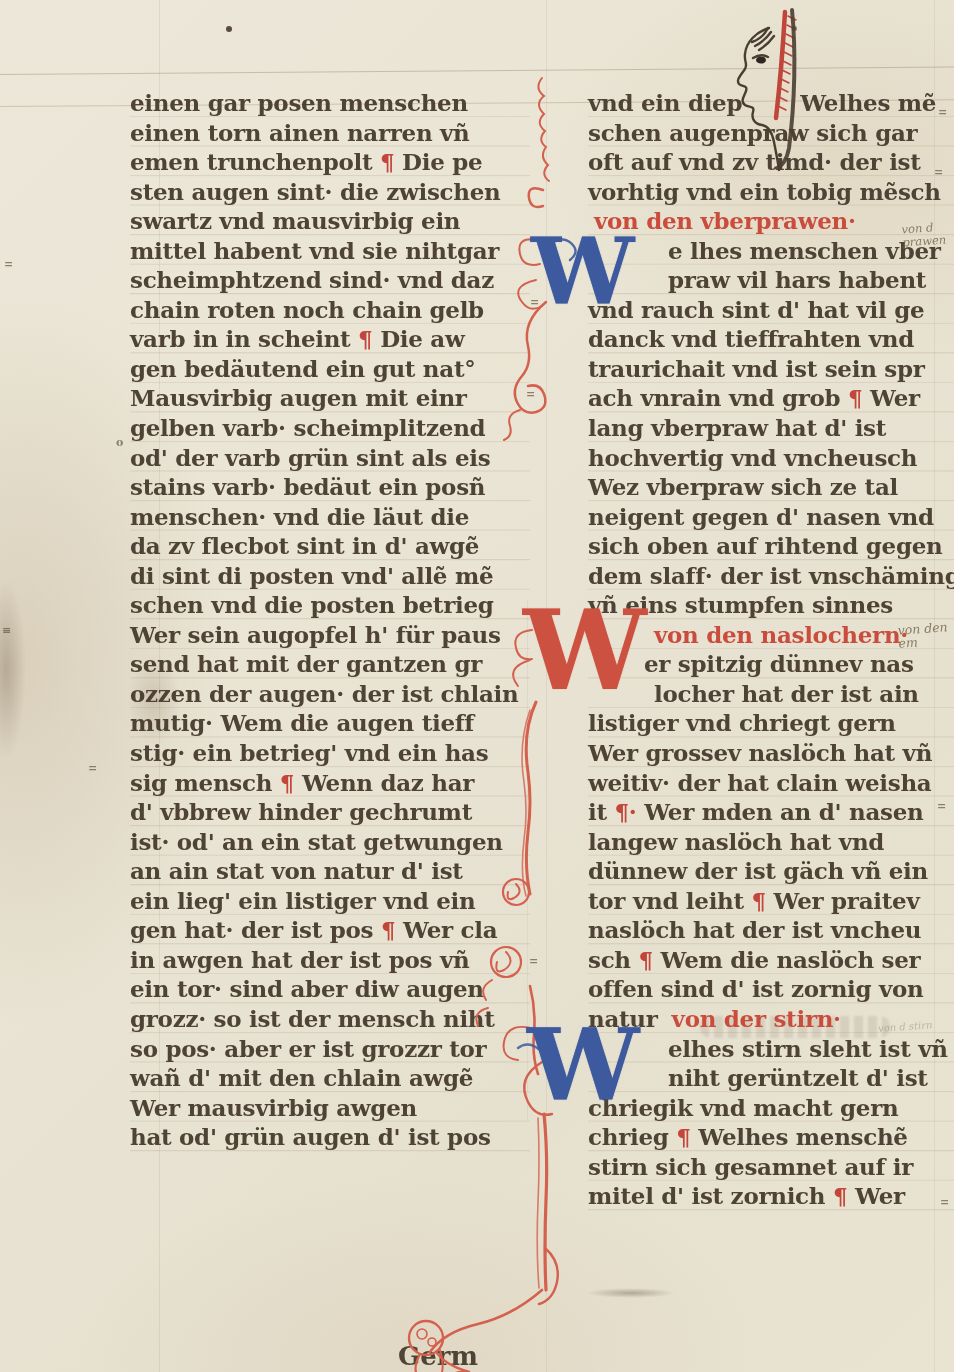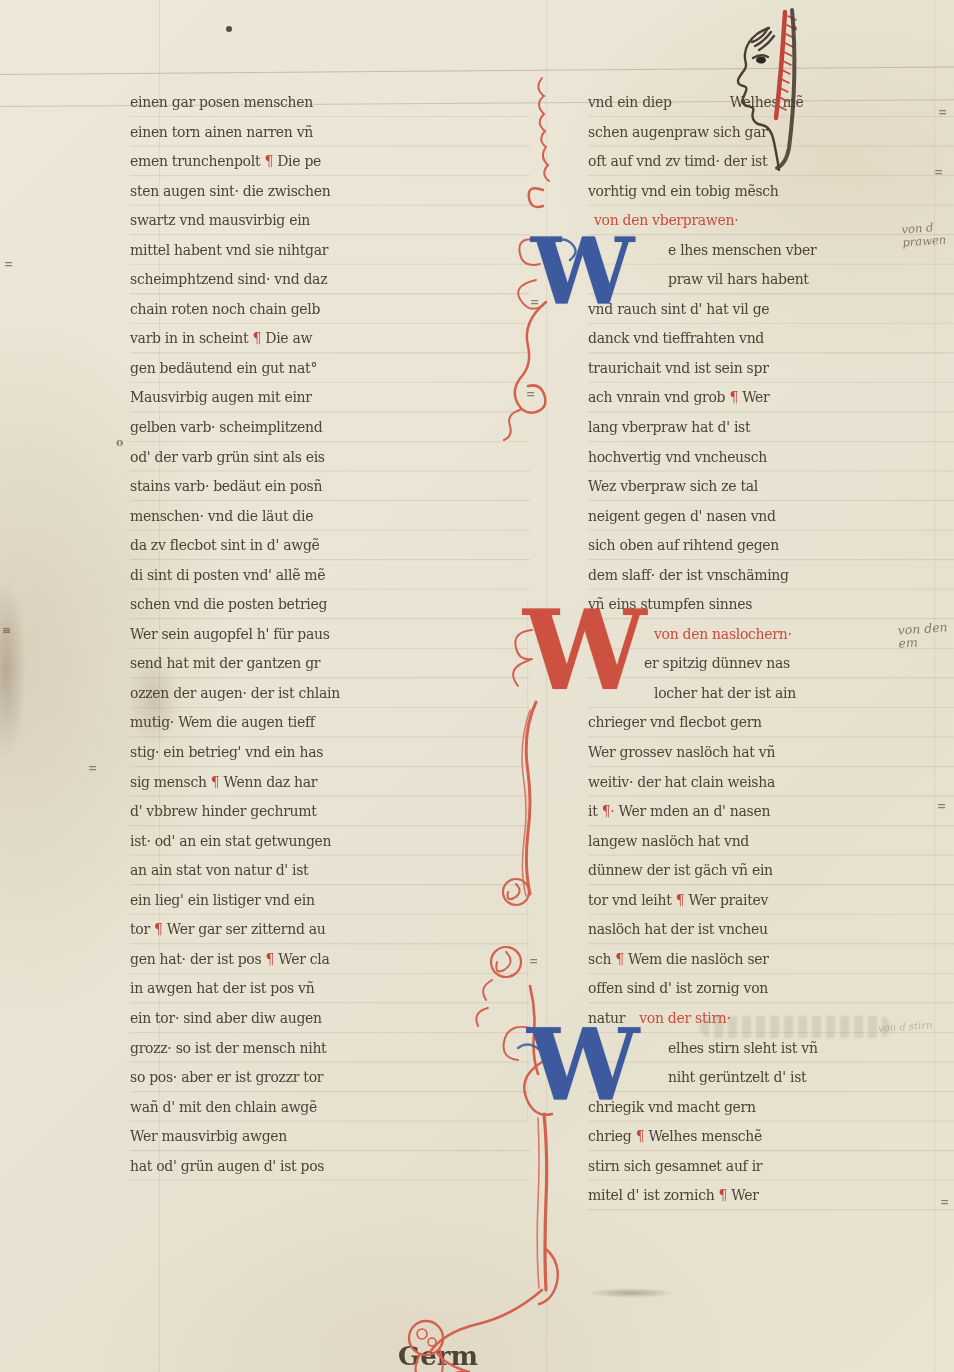--- a/index.html
+++ b/index.html
@@ -10,21 +10,21 @@
       radial-gradient(ellipse 300px 520px at 2% 48%, rgba(176,152,120,.28), rgba(0,0,0,0) 70%),
       radial-gradient(ellipse 500px 260px at 45% 99%, rgba(210,196,168,.30), rgba(0,0,0,0) 70%),
       linear-gradient(135deg,#ece7d8 0%,#e9e4d4 40%,#e6e0cf 70%,#e9e3d2 100%);
     font-family:"DejaVu Serif", serif;
   }
   
   .rule{position:absolute;background:rgba(150,118,86,.38);}
   .rule.v{width:1px;}
   .rule.h{height:1px;}
   .col{
-    position:absolute;font-weight:400;font-size:14px;color:#4f4336;
+    position:absolute;font-weight:700;font-size:23px;color:#4f4336;
     letter-spacing:-.3px;
     background:repeating-linear-gradient(to bottom,
       rgba(155,125,95,0) 0px, rgba(155,125,95,0) 27.6px,
       rgba(155,125,95,.20) 28.2px, rgba(155,125,95,0) 29.55px);
   }
   .line{height:29.55px;line-height:29.2px;white-space:nowrap;}
   .sg{display:inline;}
   .sg.k{color:#4f4336;}
   .sg.r{color:#c4453a;}
   .sg.rub{color:#ca4c3c;}
@@ -139,21 +139,20 @@
       <div class="line"><span class="sg k">Wer sein augopfel h' für paus</span></div>
       <div class="line"><span class="sg k">send hat mit der gantzen gr</span></div>
       <div class="line"><span class="sg k">ozzen der augen· der ist chlain</span></div>
       <div class="line"><span class="sg k">mutig· Wem die augen tieff</span></div>
       <div class="line"><span class="sg k">stig· ein betrieg' vnd ein has</span></div>
       <div class="line"><span class="sg k">sig mensch </span><span class="sg r">¶ </span><span class="sg k">Wenn daz har</span></div>
       <div class="line"><span class="sg k">d' vbbrew hinder gechrumt</span></div>
       <div class="line"><span class="sg k">ist· od' an ein stat getwungen</span></div>
       <div class="line"><span class="sg k">an ain stat von natur d' ist</span></div>
       <div class="line"><span class="sg k">ein lieg' ein listiger vnd ein</span></div>
-      <div class="line"><span class="sg k">tor </span><span class="sg r">¶ </span><span class="sg k">Wer gar ser zitternd au</span></div>
       <div class="line"><span class="sg k">gen hat· der ist pos </span><span class="sg r">¶ </span><span class="sg k">Wer cla</span></div>
       <div class="line"><span class="sg k">in awgen hat der ist pos vñ</span></div>
       <div class="line"><span class="sg k">ein tor· sind aber diw augen</span></div>
       <div class="line"><span class="sg k">grozz· so ist der mensch niht</span></div>
       <div class="line"><span class="sg k">so pos· aber er ist grozzr tor</span></div>
       <div class="line"><span class="sg k">wañ d' mit den chlain awgẽ</span></div>
       <div class="line"><span class="sg k">Wer mausvirbig awgen</span></div>
       <div class="line"><span class="sg k">hat od' grün augen d' ist pos</span></div>
     </div>
   <div class="col" id="col-right" style="left:560px;top:88px;width:380px;margin-left:28px;">
@@ -171,21 +170,21 @@
       <div class="line"><span class="sg k">lang vberpraw hat d' ist</span></div>
       <div class="line"><span class="sg k">hochvertig vnd vncheusch</span></div>
       <div class="line"><span class="sg k">Wez vberpraw sich ze tal</span></div>
       <div class="line"><span class="sg k">neigent gegen d' nasen vnd</span></div>
       <div class="line"><span class="sg k">sich oben auf rihtend gegen</span></div>
       <div class="line"><span class="sg k">dem slaff· der ist vnschäming</span></div>
       <div class="line"><span class="sg k">vñ eins stumpfen sinnes</span></div>
       <div class="line" style="padding-left: 66px;"><span class="sg rub">von den naslochern·</span></div>
       <div class="line" style="padding-left: 56px;"><span class="sg k">er spitzig dünnev nas</span></div>
       <div class="line" style="padding-left: 66px;"><span class="sg k">locher hat der ist ain</span></div>
-      <div class="line"><span class="sg k">chrieger vnd flecbot gern</span></div>
+      <div class="line"><span class="sg k">listiger vnd chriegt gern</span></div>
       <div class="line"><span class="sg k">Wer grossev naslöch hat vñ</span></div>
       <div class="line"><span class="sg k">weitiv· der hat clain weisha</span></div>
       <div class="line"><span class="sg k">it </span><span class="sg r">¶· </span><span class="sg k">Wer mden an d' nasen</span></div>
       <div class="line"><span class="sg k">langew naslöch hat vnd</span></div>
       <div class="line"><span class="sg k">dünnew der ist gäch vñ ein</span></div>
       <div class="line"><span class="sg k">tor vnd leiht </span><span class="sg r">¶ </span><span class="sg k">Wer praitev</span></div>
       <div class="line"><span class="sg k">naslöch hat der ist vncheu</span></div>
       <div class="line"><span class="sg k">sch </span><span class="sg r">¶ </span><span class="sg k">Wem die naslöch ser</span></div>
       <div class="line"><span class="sg k">offen sind d' ist zornig von</span></div>
       <div class="line"><span class="sg k">natur</span><span class="gap" style="width: 14px;"></span><span class="sg rub">von der stirn·</span></div>

